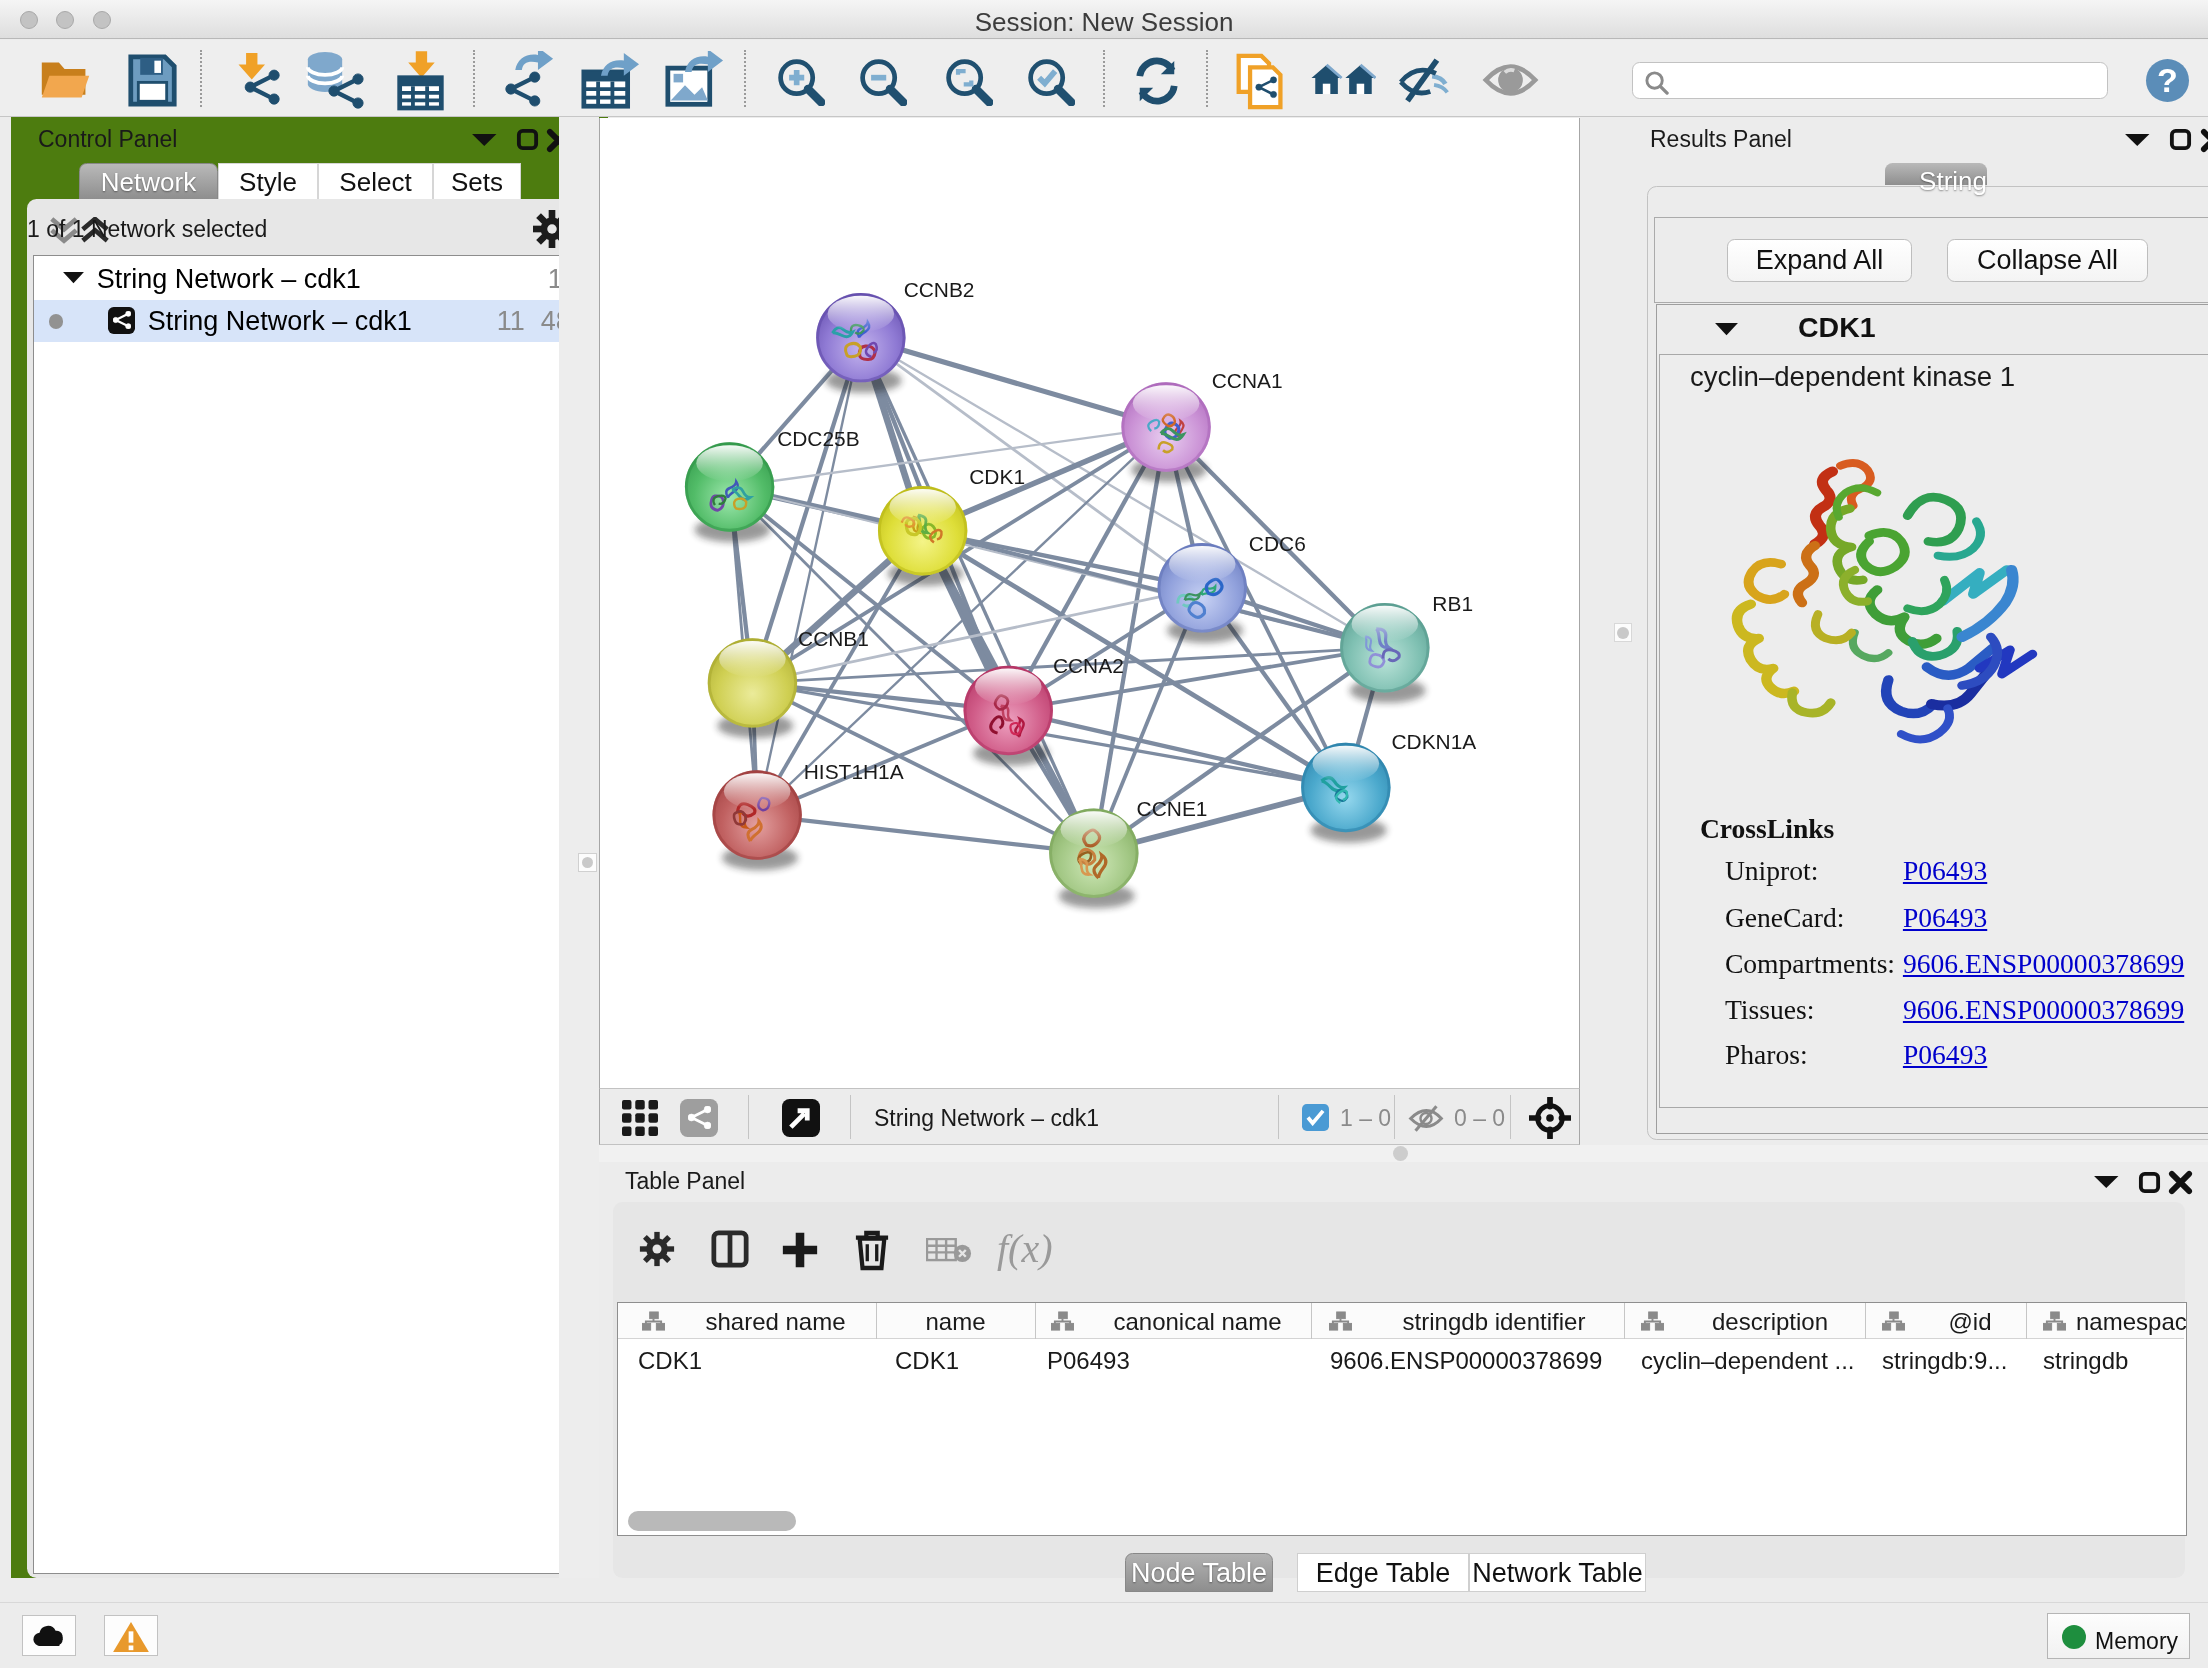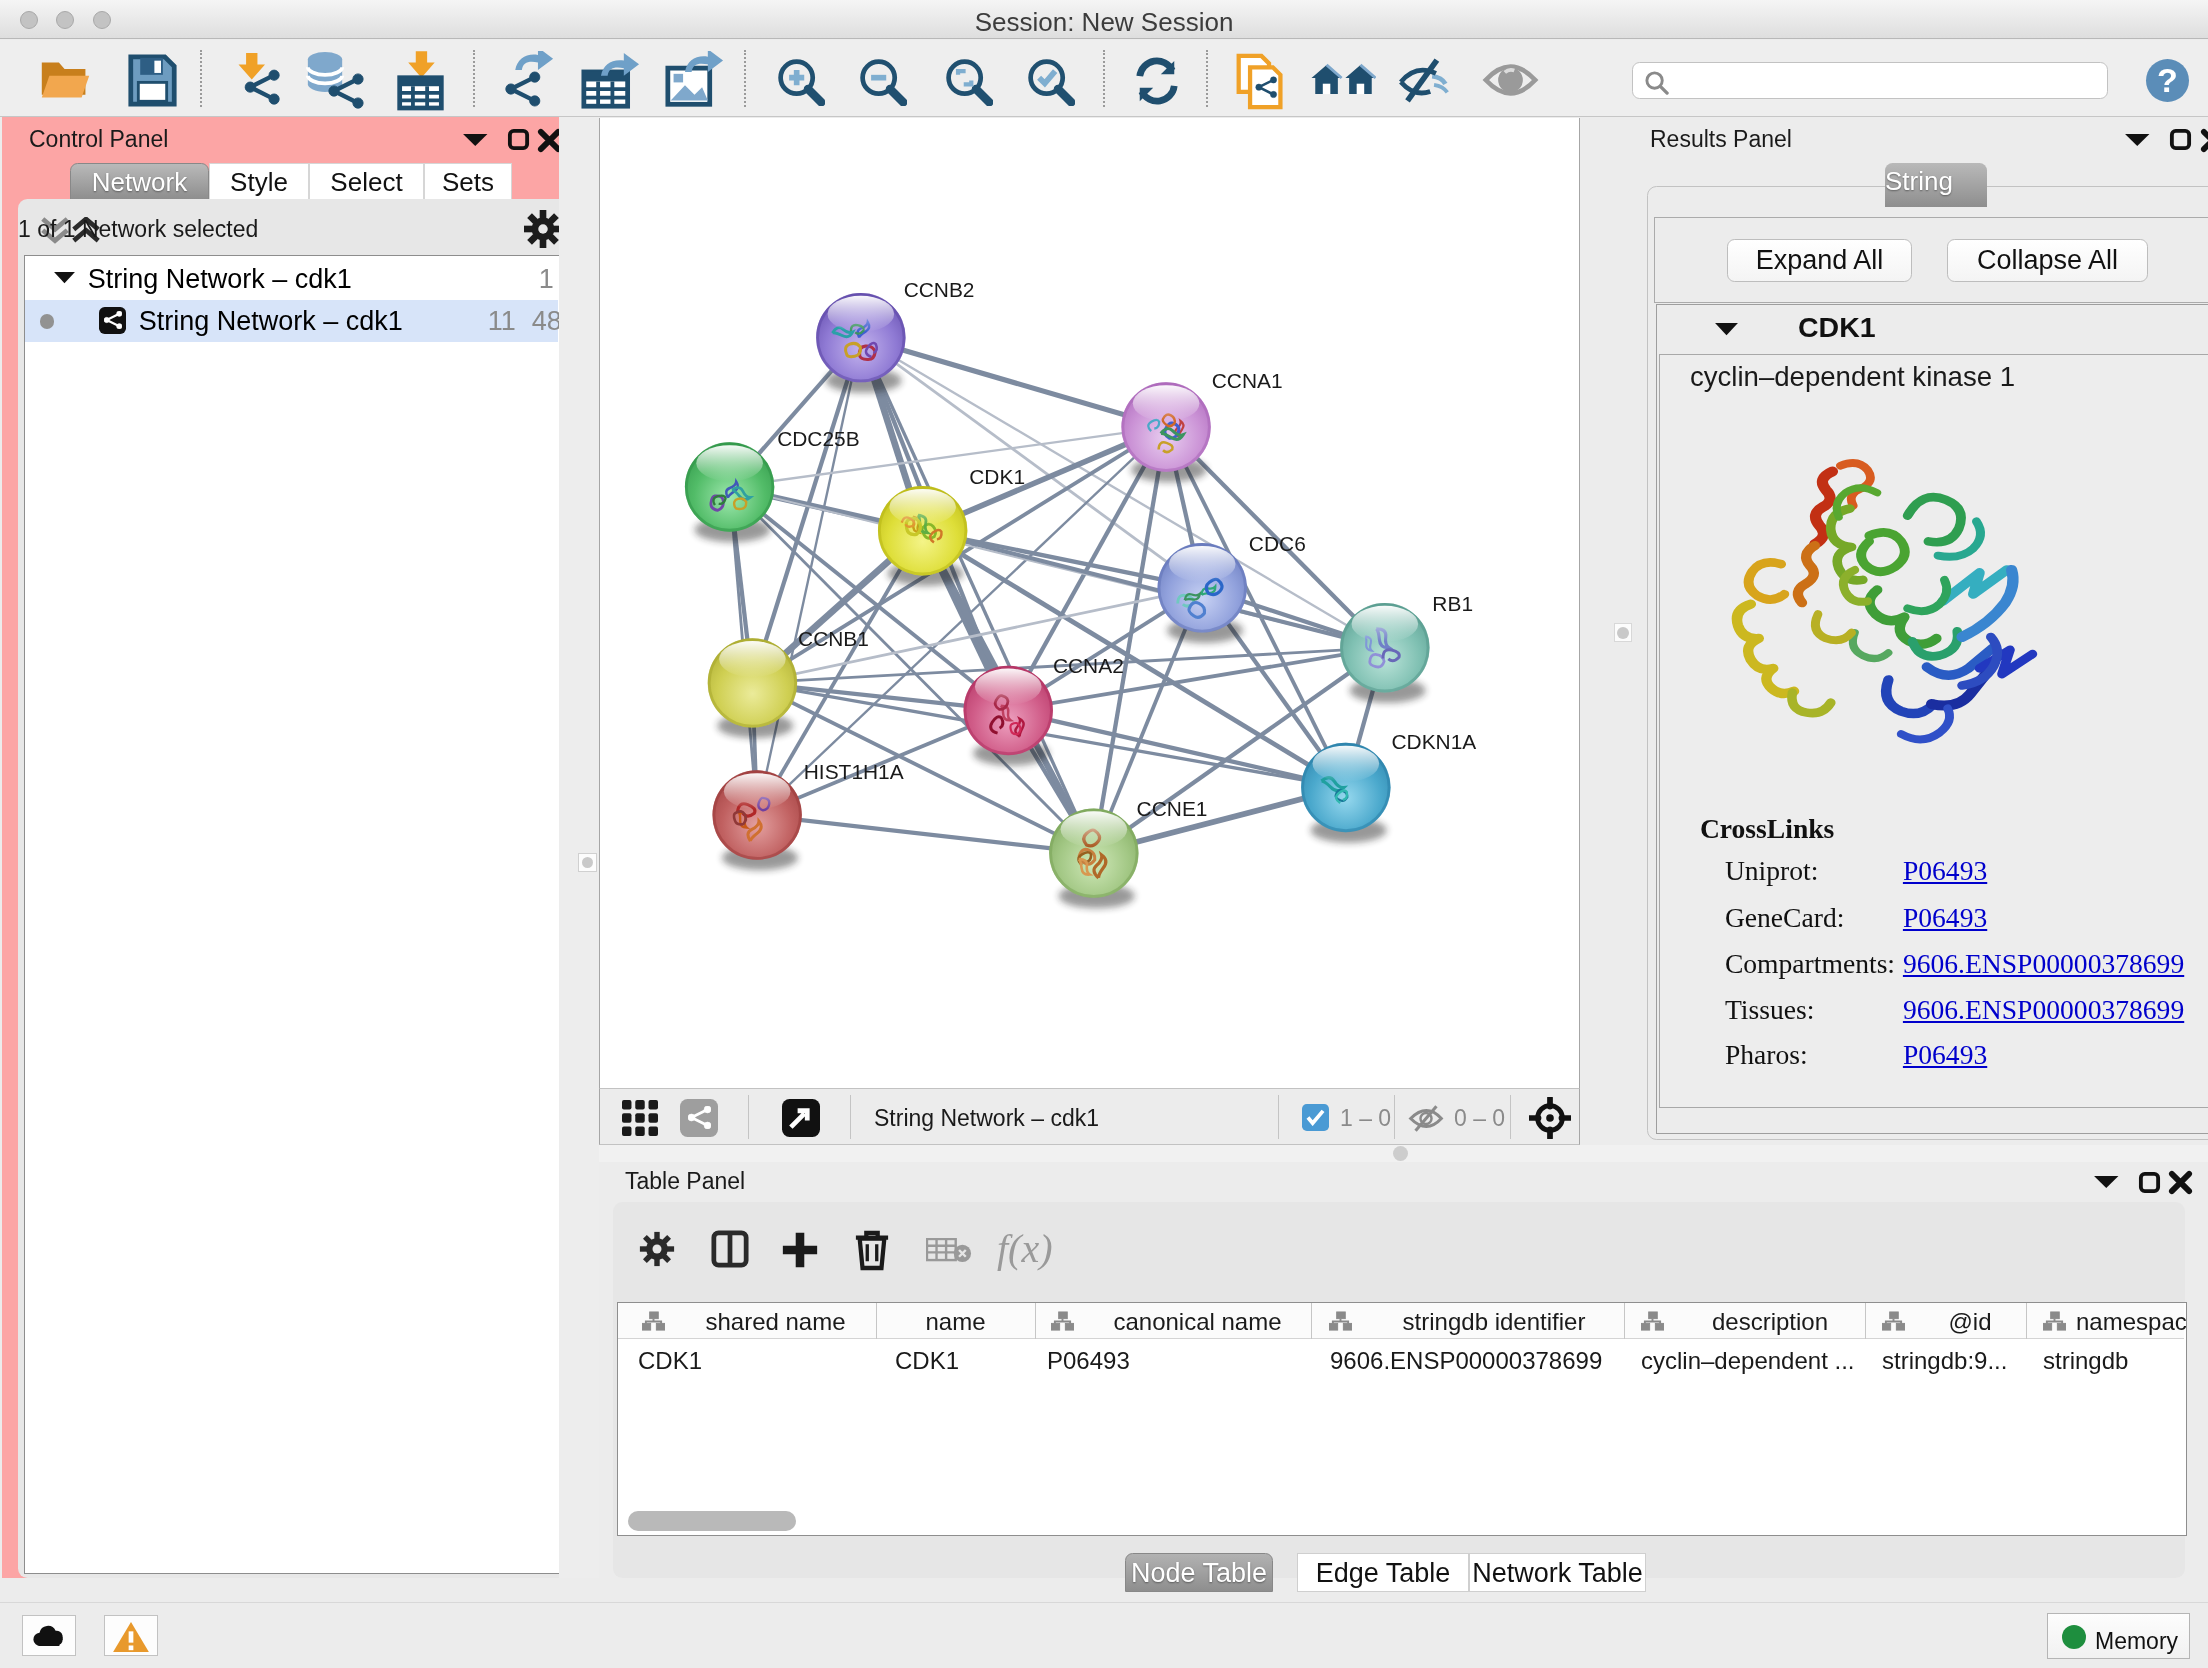--- a/index.html
+++ b/index.html
@@ -19,21 +19,21 @@
   background:#eeeeee; border-bottom:1px solid #c6c6c6; }
 .tbsep { position:absolute; top:9.5px; height:57px; width:0;
   border-left:2.9px dotted #9a9a9a; }
 .ticon { position:absolute; top:0; }
 
 
 .phead { font-size:23px; color:#1a1a1a; }
 .pctl { position:absolute; }
 
 
-#cpanel { position:absolute; left:2px; top:117px; width:597px; height:1461px; background:#fca5a5; }
+#cpanel { position:absolute; left:11px; top:117px; width:597px; height:1461px; background:#4d7c0f; }
 .tab { position:absolute; top:46px; height:37px; font-size:26px; text-align:center;
   background:#ffffff; border:1px solid #d6d6d6; line-height:36px; color:#111; }
 .tabsel { background:linear-gradient(#b9b9b9,#8e8e8e); color:#fff;
   text-shadow:0 1px 1.9px rgba(0,0,0,.4); border:1px solid #888; border-radius:7.6px 7.6px 0 0; }
 #cp-body { position:absolute; left:16px; top:82px; width:565px; height:1379px;
   background:#e7e7e7; border-radius:9.5px; }
 #cp-bar { position:absolute; left:0px; top:9.5px; width:565px; height:48px; }
 #cp-list { position:absolute; left:5.7px; top:56px; width:536px; height:1319px;
   background:#ffffff; border:1.9px solid #8d8d8d; }
 .cprow { position:absolute; left:0; width:533px; height:42px; font-size:27px; }
@@ -618,21 +618,21 @@
   <svg class="pctl" style="left:509px;top:15px" width="28.5" height="15" viewBox="0 0 30 16">
       <path d="M2,2 h26 l-13,13 z" fill="#111"></path>
     </svg>
   <svg class="pctl" style="left:555px;top:11.4px" width="23" height="23" viewBox="0 0 24 24">
       <rect x="3" y="3" width="18" height="18" rx="4" fill="none" stroke="#111" stroke-width="4"></rect>
     </svg>
   <svg class="pctl" style="left:586px;top:10.5px" width="25" height="25" viewBox="0 0 26 26">
       <path d="M4,4 L22,22 M22,4 L4,22" stroke="#111" stroke-width="6" stroke-linecap="round"></path>
     </svg>
 
-  <div style="position:absolute;left:271px;top:46px;width:102px;height:44px;background:linear-gradient(#b9b9b9,#8e8e8e);border-radius:7.6px 7.6px 0 0;color:#fff;font-size:26px;text-align:left;line-height:37px;text-shadow:0 1px 1.9px rgba(0,0,0,.4);z-index:3;">String</div>
+  <div style="position:absolute;left:271px;top:46px;width:102px;height:22px;background:linear-gradient(#b9b9b9,#8e8e8e);border-radius:7.6px 7.6px 0 0;color:#fff;font-size:26px;text-align:right;line-height:37px;text-shadow:0 1px 1.9px rgba(0,0,0,.4);z-index:3;">String</div>
 
   <div style="position:absolute;left:33px;top:69px;width:574px;height:954px;background:#ececec;border:1px solid #c2c2c2;border-radius:9.5px;"></div>
 
   <div style="position:absolute;left:40px;top:100px;width:559px;height:86px;border:1.9px solid #ababab;"></div>
   <div class="btn" style="left:113px;top:122px;width:185px;height:43px;font-size:27px;line-height:40px;">Expand All</div>
   <div class="btn" style="left:333px;top:122px;width:201px;height:43px;font-size:27px;line-height:40px;">Collapse All</div>
 
   <div style="position:absolute;left:42px;top:187px;width:565px;height:830px;border:1.9px solid #9e9e9e;background:#ececec;">
     <svg style="position:absolute;left:57px;top:17px" width="25" height="14.3" viewBox="0 0 26 15">
         <path d="M1,1 h24 l-12,13 z" fill="#111"></path>

